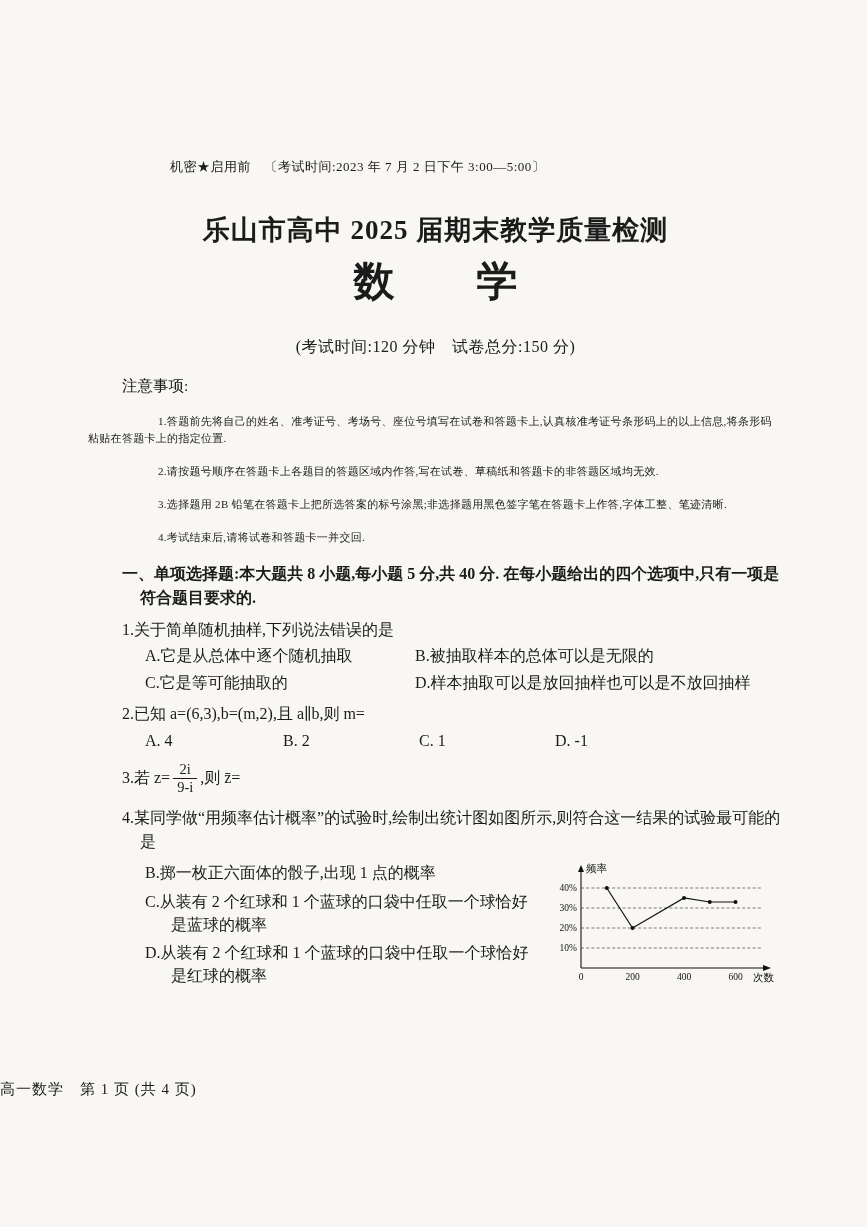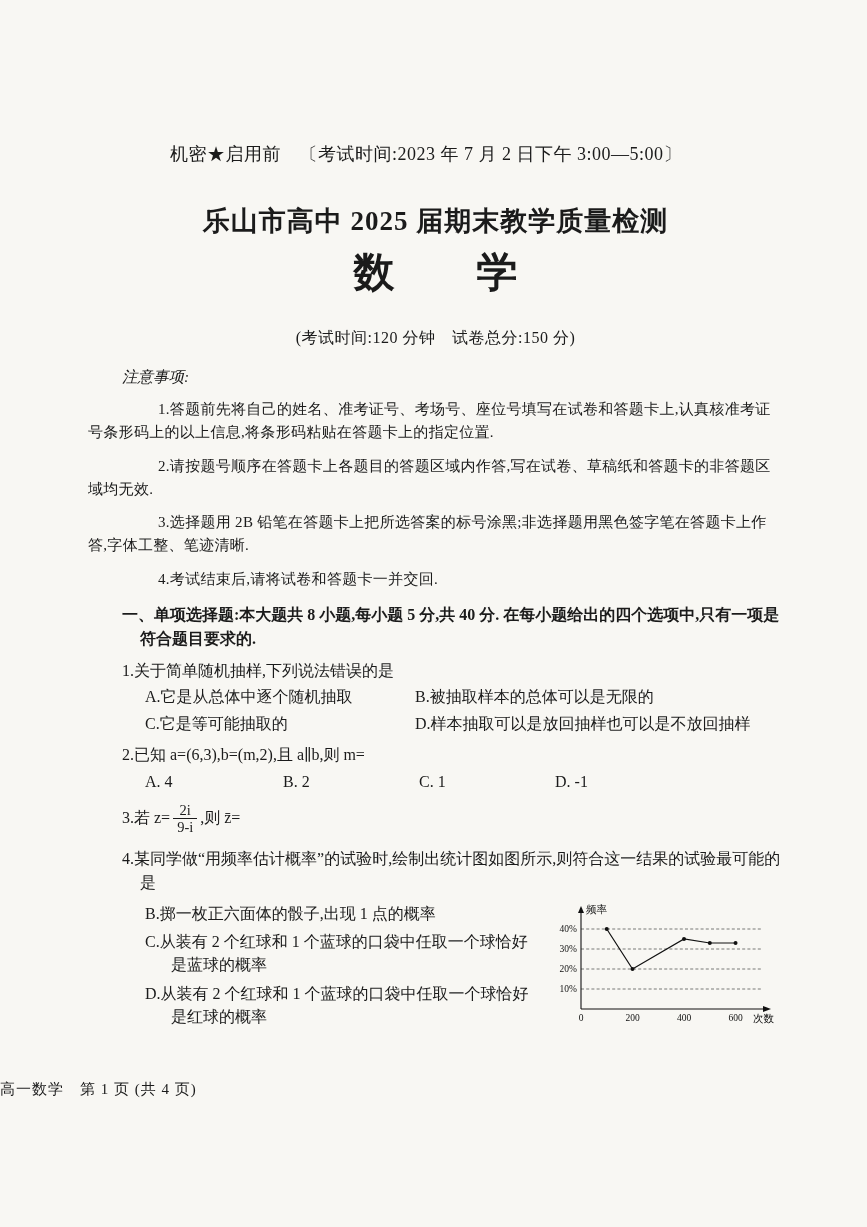--- a/index.html
+++ b/index.html
@@ -17,24 +17,25 @@
     color: #1b1b1b;
     overflow: hidden;
   }
   .content {
     position: absolute;
     left: 88px;
     right: 84px;
     top: 142px;
   }
   .secrecy {
-    font-size: 18px;
+    font-size: 13px;
     line-height: 1.4;
     padding-left: 82px;
     letter-spacing: 0.5px;
+    margin-top: 16px;
   }
   .title {
     margin-top: 36px;
     text-align: center;
     font-size: 27px;
     font-weight: bold;
     letter-spacing: 1px;
   }
   .subject {
     margin-top: 6px;
@@ -45,25 +46,24 @@
   .exam-info {
     margin-top: 28px;
     text-align: center;
     font-size: 16px;
     letter-spacing: 0.5px;
   }
   .notes-heading {
     margin-top: 18px;
     padding-left: 34px;
     font-size: 15.5px;
-    font-style: italic;
   }
   .note {
-    margin: 10px 0;
-    font-size: 15px;
+    margin: 16px 0;
+    font-size: 11px;
     line-height: 1.55;
     text-indent: 70px;
     letter-spacing: 0.3px;
   }
   .section-heading {
     margin-top: 12px;
     font-weight: bold;
     font-size: 16px;
     line-height: 1.5;
     padding-left: 52px;

